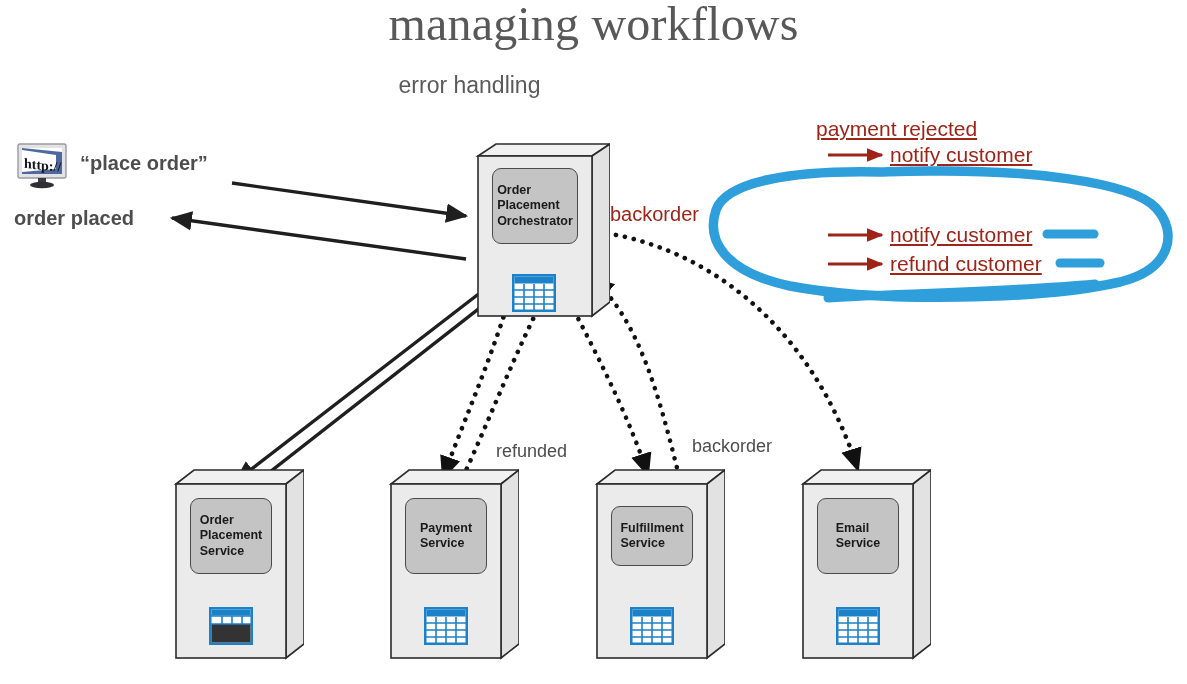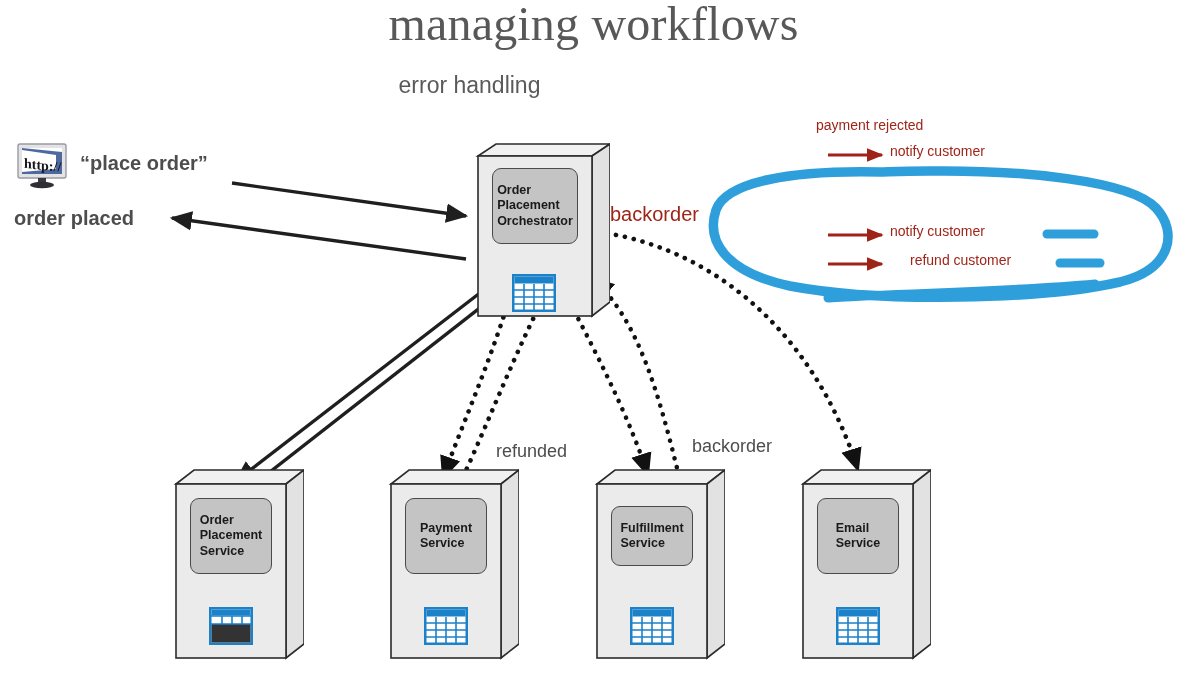--- a/index.html
+++ b/index.html
@@ -50,23 +50,24 @@
     color: #4d4d4d;
     white-space: nowrap;
     font-weight: bold;
   }
   .edge-label {
     font-size: 18px;
     color: #4d4d4d;
     white-space: nowrap;
   }
   .ann-text {
-    font-size: 14px;
+    font-size: 21px;
     white-space: nowrap;
     font-weight: 400;
+    text-decoration: underline;
   }
 
   
   #monitor-icon { left: 16px; top: 142px; width: 56px; height: 48px; }
 
   
   .box3d { position: absolute; }
   .box3d .inner-label {
     position: absolute;
     background: #c4c4c4;
@@ -341,15 +342,15 @@
   </div>
 
   <div class="abs edge-label" style="left:610px; top:203px; color:#9e2418; font-size:20px;">backorder</div>
   <div class="abs edge-label" style="left:496px; top:441px;">refunded</div>
   <div class="abs edge-label" style="left:692px; top:436px;">backorder</div>
 
   <div class="abs ann-text" style="left:816px; top:117px; color:#9e2418;">payment rejected</div>
   <div class="abs ann-text" style="left:890px; top:143px; color:#9e2418;">notify customer</div>
 
   <div class="abs ann-text" style="left:890px; top:223px; color:#9e2418;">notify customer</div>
-  <div class="abs ann-text" style="left:890px; top:252px; color:#9e2418;margin-left:20px;">refund customer</div>
+  <div class="abs ann-text" style="left:890px; top:252px; color:#9e2418;">refund customer</div>
 
 </div>
 
 </body></html>

